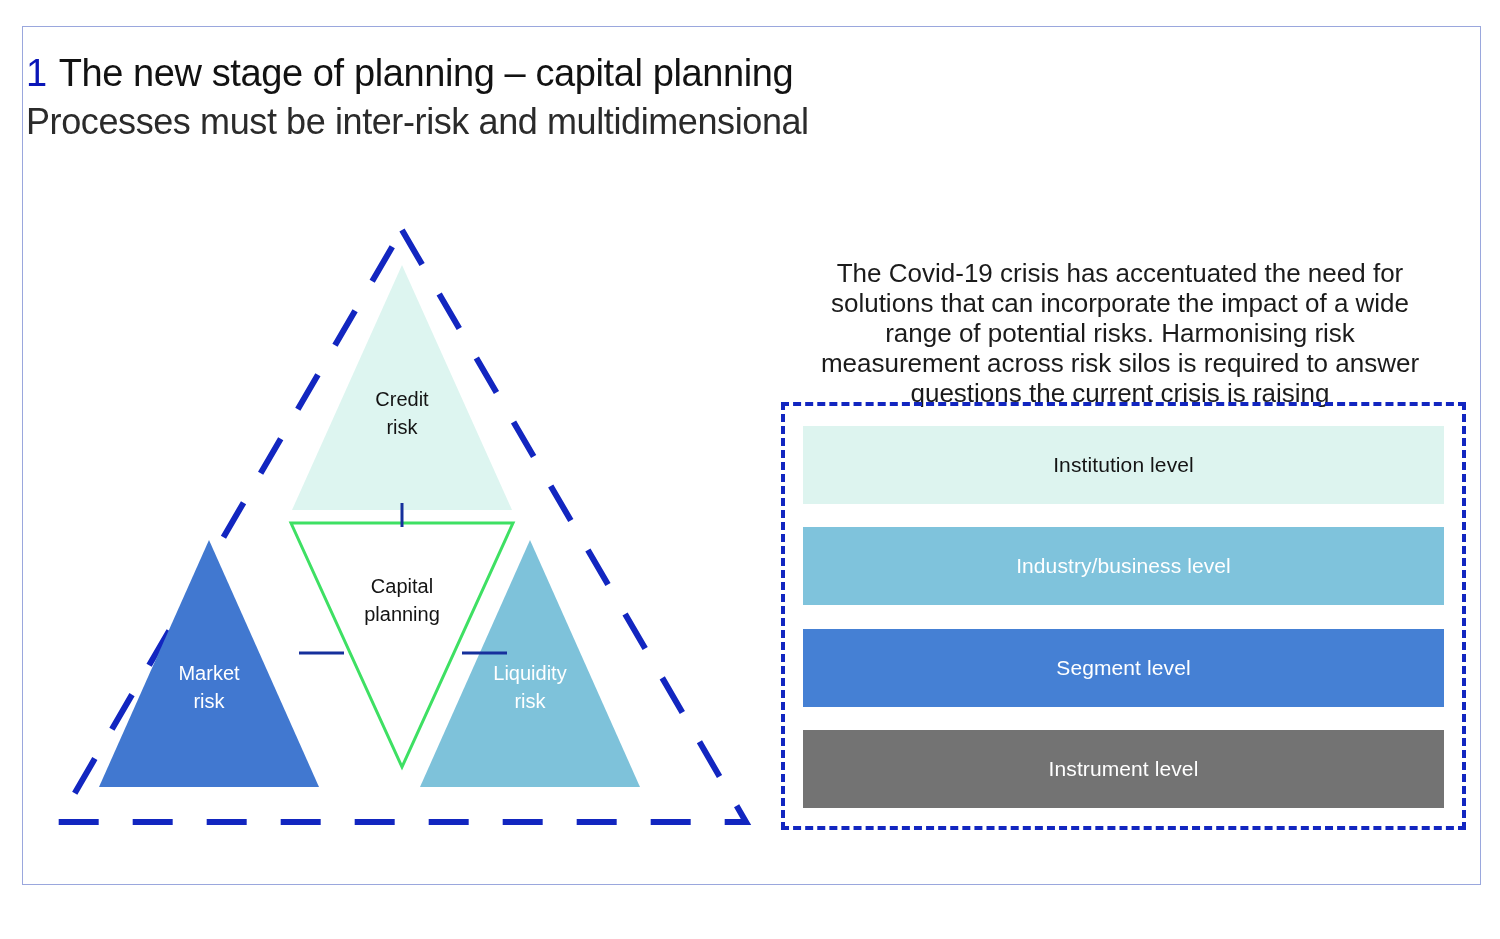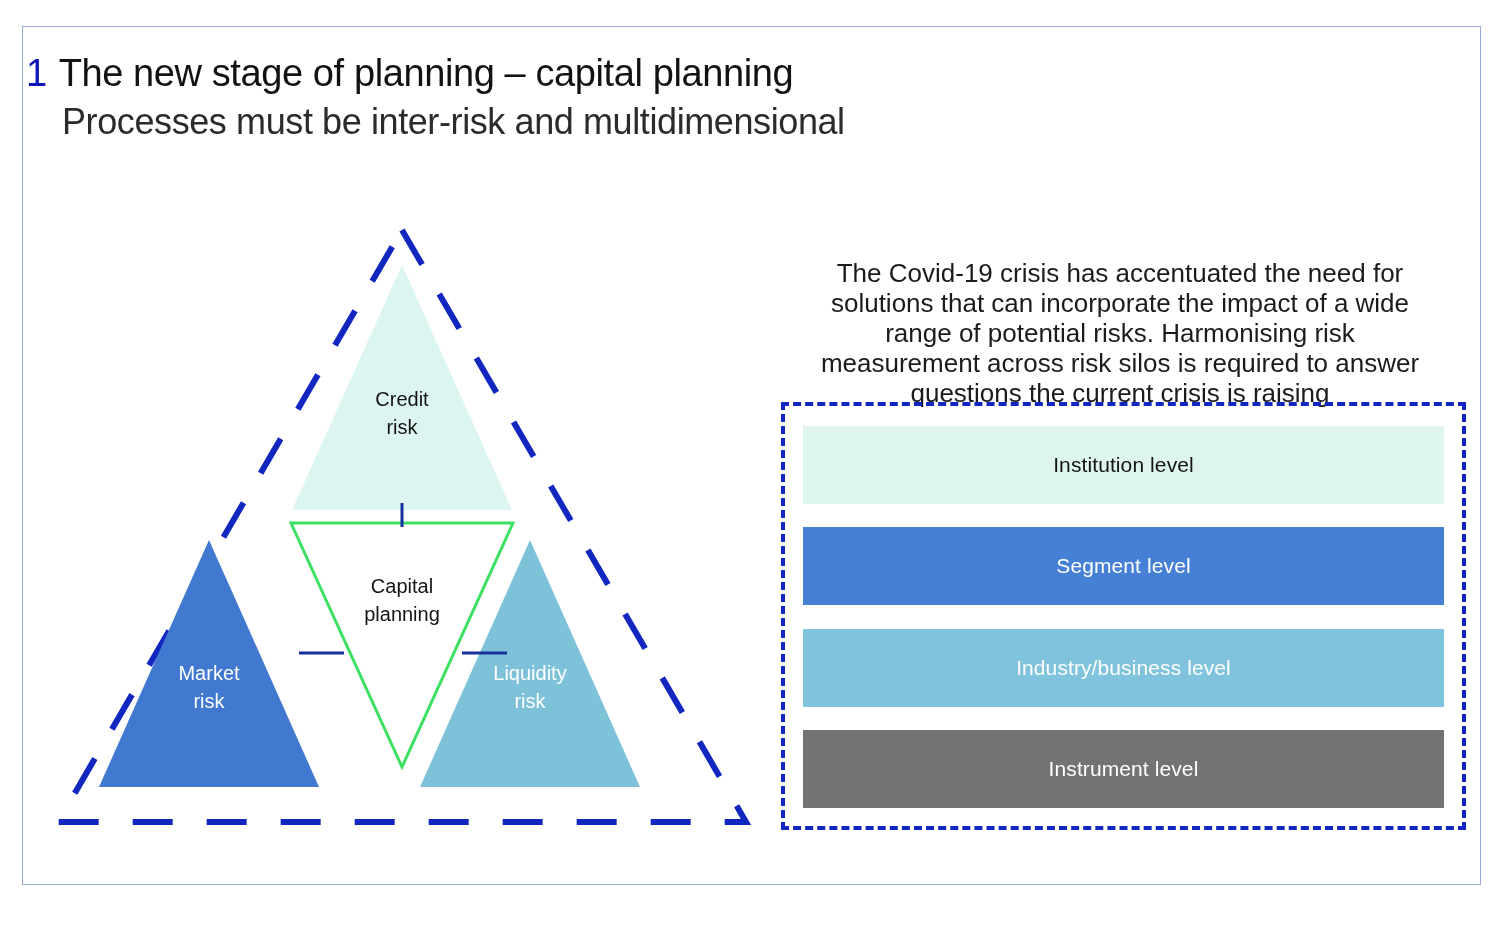--- a/index.html
+++ b/index.html
@@ -46,21 +46,20 @@
     font-weight: 400;
     letter-spacing: -0.5px;
   }
   #title-text {
     font-size: 38px;
     color: #121212;
     font-weight: 400;
     letter-spacing: -0.4px;
   }
   #subtitle-text {
-    margin-left: 36px;
     margin-top: 6px;
     font-size: 36px;
     color: #2b2b2b;
     font-weight: 400;
     letter-spacing: -0.4px;
     white-space: nowrap;
   }
 
   
   #triangle-diagram {
@@ -190,26 +189,26 @@
   <p id="intro-paragraph">The Covid-19 crisis has accentuated the need for solutions that can incorporate the impact of a wide range of potential risks. Harmonising risk measurement across risk silos is required to answer questions the current crisis is raising</p>
 
   <div id="levels-box">
     <div id="levels-box-border"></div>
     <div id="levels-stack">
 
       <div class="level-bar" style="background:#ddf4ef;color:#141414;">
         <span>Institution level</span>
       </div>
 
+      <div class="level-bar" style="background:#7fc3dc;color:#ffffff;">
+        <span>Industry/business level</span>
+      </div>
+
       <div class="level-bar" style="background:#4580d4;color:#ffffff;">
         <span>Segment level</span>
-      </div>
-
-      <div class="level-bar" style="background:#7fc3dc;color:#ffffff;">
-        <span>Industry/business level</span>
       </div>
 
       <div class="level-bar" style="background:#737373;color:#ffffff;">
         <span>Instrument level</span>
       </div>
 
     </div>
   </div>
 </div>
 

